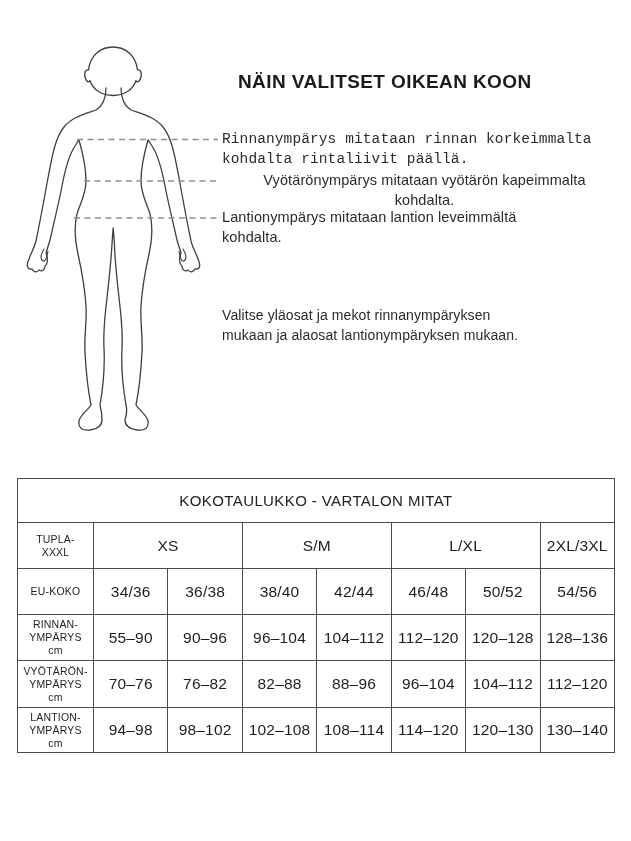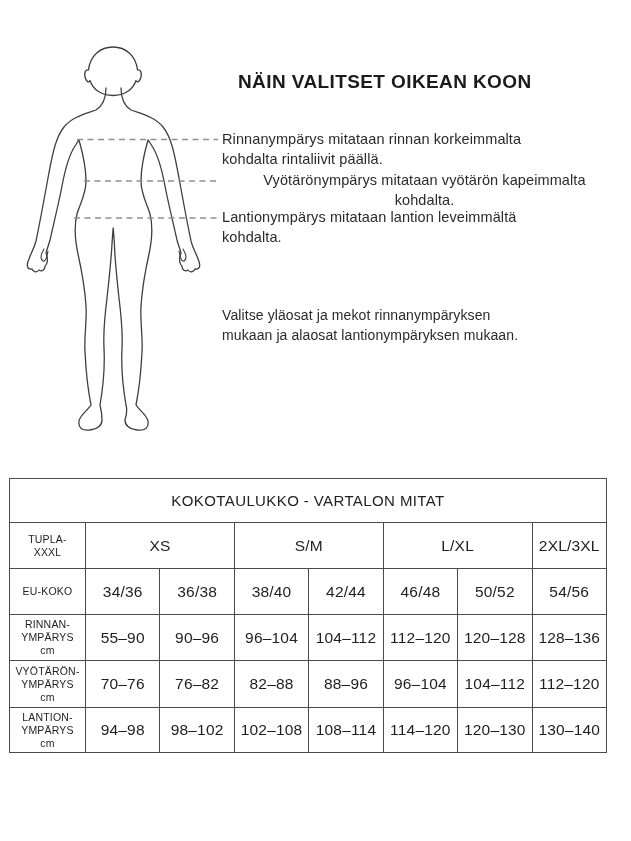--- a/index.html
+++ b/index.html
@@ -28,37 +28,37 @@
   .instr {
     position: absolute;
     left: 222px;
     width: 405px;
     font-size: 14.5px;
     line-height: 19.5px;
     letter-spacing: 0.1px;
     color: #2a2a2a;
     white-space: pre-line;
   }
-  .instr-bust  { top: 130px; }
+  .instr-bust  { top: 130px; font-family: Liberation Mono, monospace; }
   .instr-waist { top: 171px; text-align: center; }
   .instr-hip   { top: 208px; }
   .fit-note {
     position: absolute;
     left: 222px;
     top: 306px;
     width: 405px;
     font-size: 14px;
     line-height: 19.5px;
     letter-spacing: 0.1px;
     color: #2a2a2a;
     white-space: pre-line;
   }
   table.size-table {
     position: absolute;
-    left: 9px;
+    left: 17px;
     top: 478px;
     width: 598px;
     border-collapse: collapse;
     table-layout: fixed;
     color: #1e1e1e;
   }
   .size-table td {
     border: 1px solid #4b4b4b;
     text-align: center;
     vertical-align: middle;

